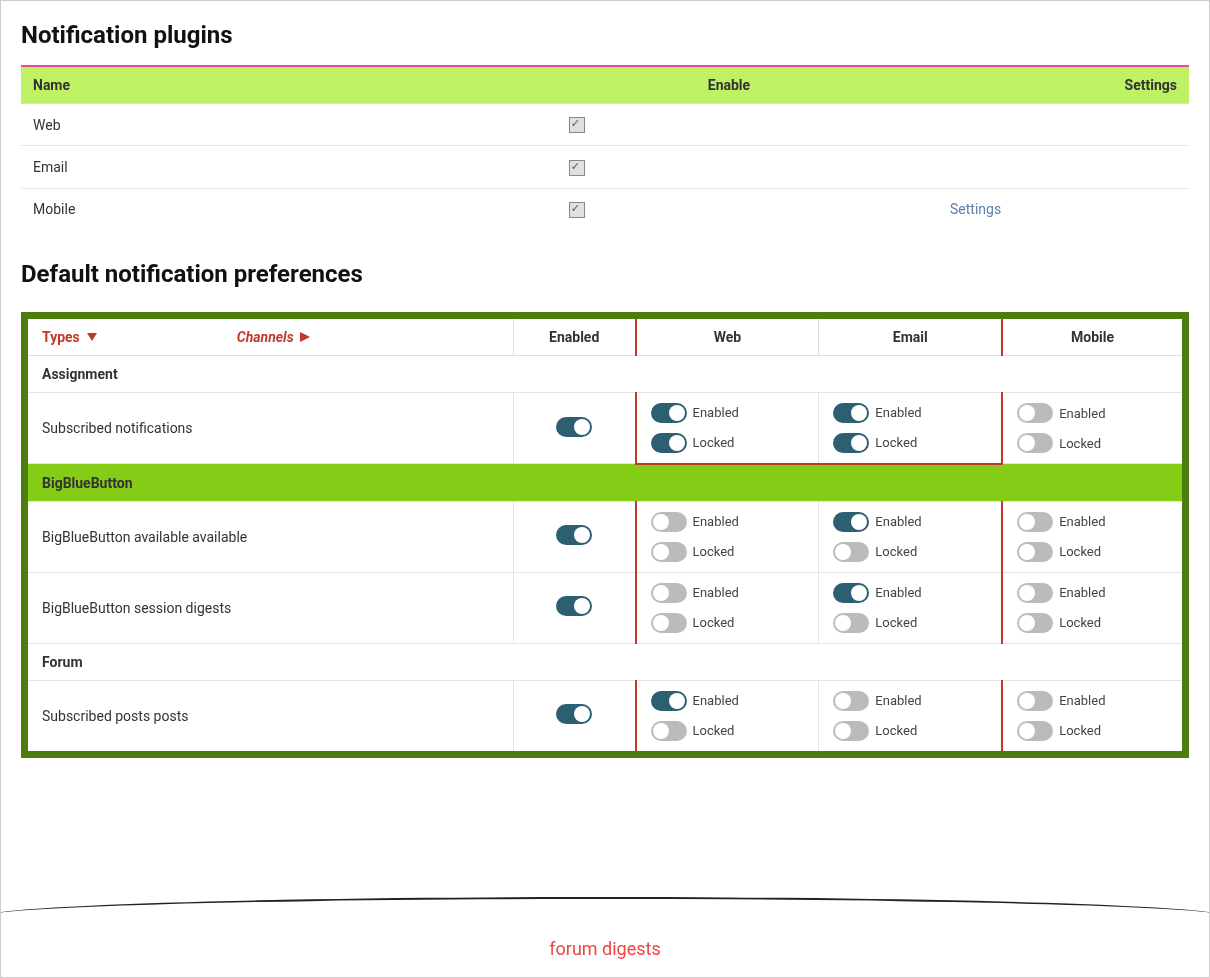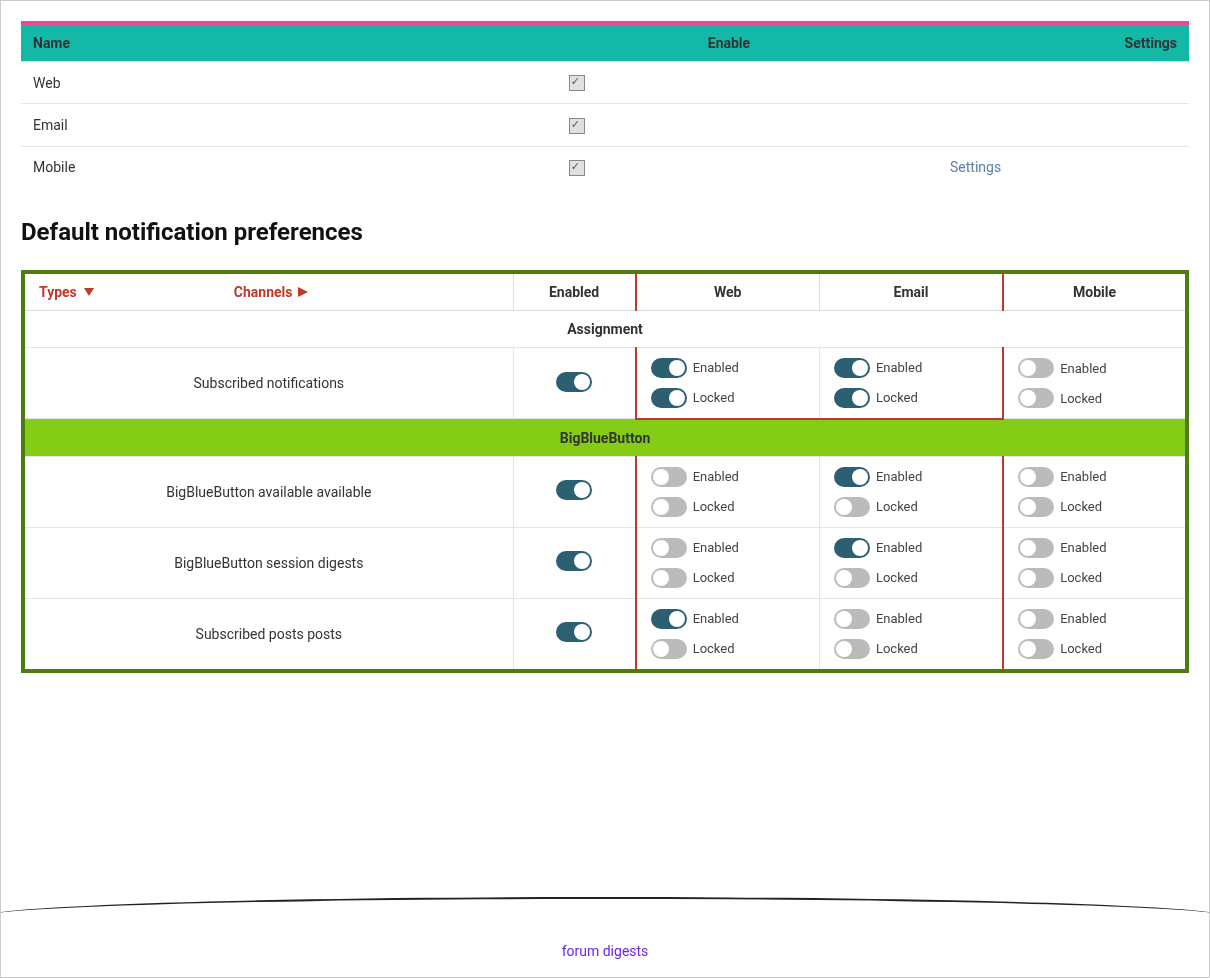--- a/index.html
+++ b/index.html
@@ -28,23 +28,23 @@
     }
 
     .plugins-table {
       width: 100%;
       border-collapse: collapse;
       margin-bottom: 30px;
     }
     .plugins-table th {
       text-align: left;
       padding: 10px 12px;
-      background: #14b8a6;
-      font-weight: 700;
-      border-top: 4px solid #ec4899;
+      background: #bef264;
+      font-weight: 700;
+      border-top: 2px solid #ec4899;
       border-bottom: 1px solid #ddd;
     }
     .plugins-table th.center { text-align: right; }
     .plugins-table td {
       padding: 12px 12px;
       border-bottom: 1px solid #e5e5e5;
     }
     .plugins-table td.center { text-align: center; }
     .plugins-table tr:last-child td { border-bottom: none; }
 
@@ -76,38 +76,37 @@
     .pref-section-title {
       font-size: 24px;
       font-weight: 700;
       margin-bottom: 24px;
       color: #111;
     }
 
     .pref-table {
       width: 100%;
       border-collapse: collapse;
-      border: 4px solid #4d7c0f;
+      border: 7px solid #4d7c0f;
       padding-left: 12px;
     }
     .pref-table th {
       padding: 10px 14px;
       border-bottom: 1px solid #ddd;
       border-right: 1px solid #ddd;
       font-weight: 700;
       text-align: center;
       background: #fff;
     }
     .pref-table th:first-child { text-align: left; }
     .pref-table td {
       padding: 10px 14px;
       border-bottom: 1px solid #e5e5e5;
       border-right: 1px solid #e5e5e5;
       vertical-align: middle;
-      text-align: center;
     }
     .pref-table td:last-child, .pref-table th:last-child { border-right: none; }
     .pref-table .group-header td {
       font-weight: 700;
       background: #fff;
       padding: 10px 14px;
     }
 
     
     .toggle {
@@ -164,20 +163,21 @@
       align-items: center;
       gap: 4px;
     }
     .channels-label {
       color: #c0392b;
       font-weight: 700;
       font-size: 14px;
       display: flex;
       align-items: center;
       margin-left: 80px;
+      font-style: italic;
     }
     .arrow-down {
       display: inline-block;
       width: 0;
       height: 0;
       border-left: 5px solid transparent;
       border-right: 5px solid transparent;
       border-top: 8px solid #c0392b;
       margin-left: 3px;
     }
@@ -217,20 +217,21 @@
 
     
     .last-highlighted .web-col { border-bottom: 2px solid #c0392b !important; }
     .last-highlighted .email-col { border-bottom: 2px solid #c0392b !important; }
   </style>
 </head>
 <body>
 
 <div class="page-container">
 
+  <h1 class="section-title">Notification plugins</h1>
 
   <table class="plugins-table">
     <thead>
       <tr>
         <th>Name</th>
         <th class="center">Enable</th>
         <th class="center">Settings</th>
       </tr>
     </thead>
     <tbody id="plugins-tbody">
@@ -402,20 +403,23 @@
                 <span class="toggle-track off"></span>
                 <span class="toggle-label">Enabled</span>
               </div>
               <div class="toggle">
                 <span class="toggle-track off"></span>
                 <span class="toggle-label">Locked</span>
               </div>
             </div>
           </td>
         </tr>
+        <tr class="group-header">
+          <td colspan="5" style="font-weight: 700; background: rgb(255, 255, 255); padding: 10px 14px;">Forum</td>
+        </tr>
         <tr>
           <td>Subscribed posts posts</td>
           <td class="enabled-col" style="text-align: center; vertical-align: middle;"><div class="toggle">
               <span class="toggle-track on"></span>
             </div></td>
           <td class="web-col">
             <div class="toggles-cell">
               <div class="toggle">
                 <span class="toggle-track on"></span>
                 <span class="toggle-label">Enabled</span>
@@ -448,14 +452,14 @@
                 <span class="toggle-track off"></span>
                 <span class="toggle-label">Locked</span>
               </div>
             </div>
           </td>
         </tr>
       </tbody>
   </table>
 
   <div class="curve-bottom"></div>
-  <div style="position:absolute; bottom:18px; left:50%; transform:translateX(-50%); font-size:14px; color:#6d28d9;">forum digests</div>
+  <div style="position:absolute; bottom:18px; left:50%; transform:translateX(-50%); font-size:18px; color:#ef4444;">forum digests</div>
 </div>
 
 </body></html>

